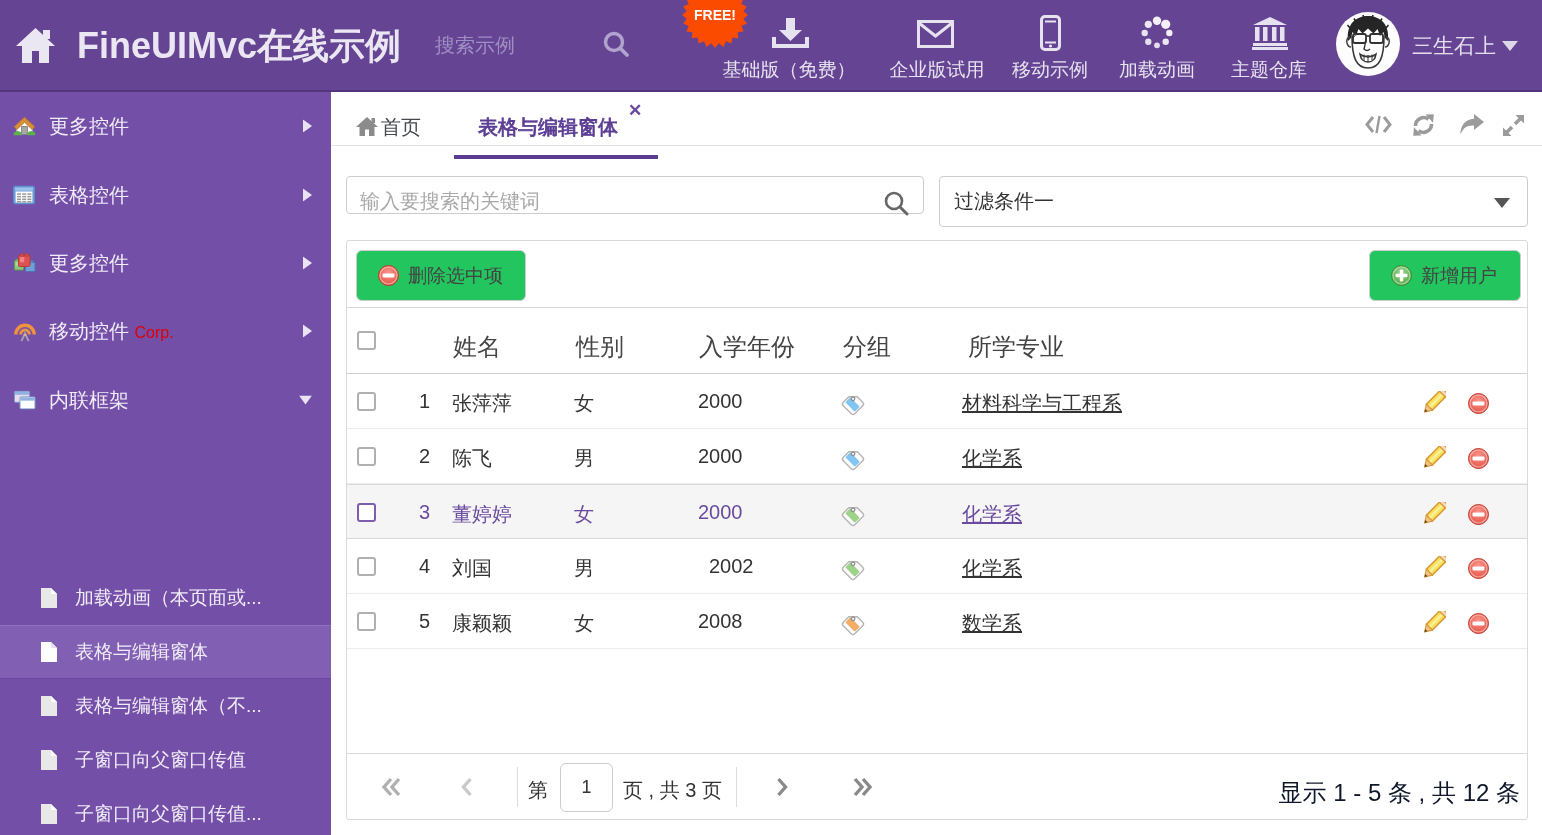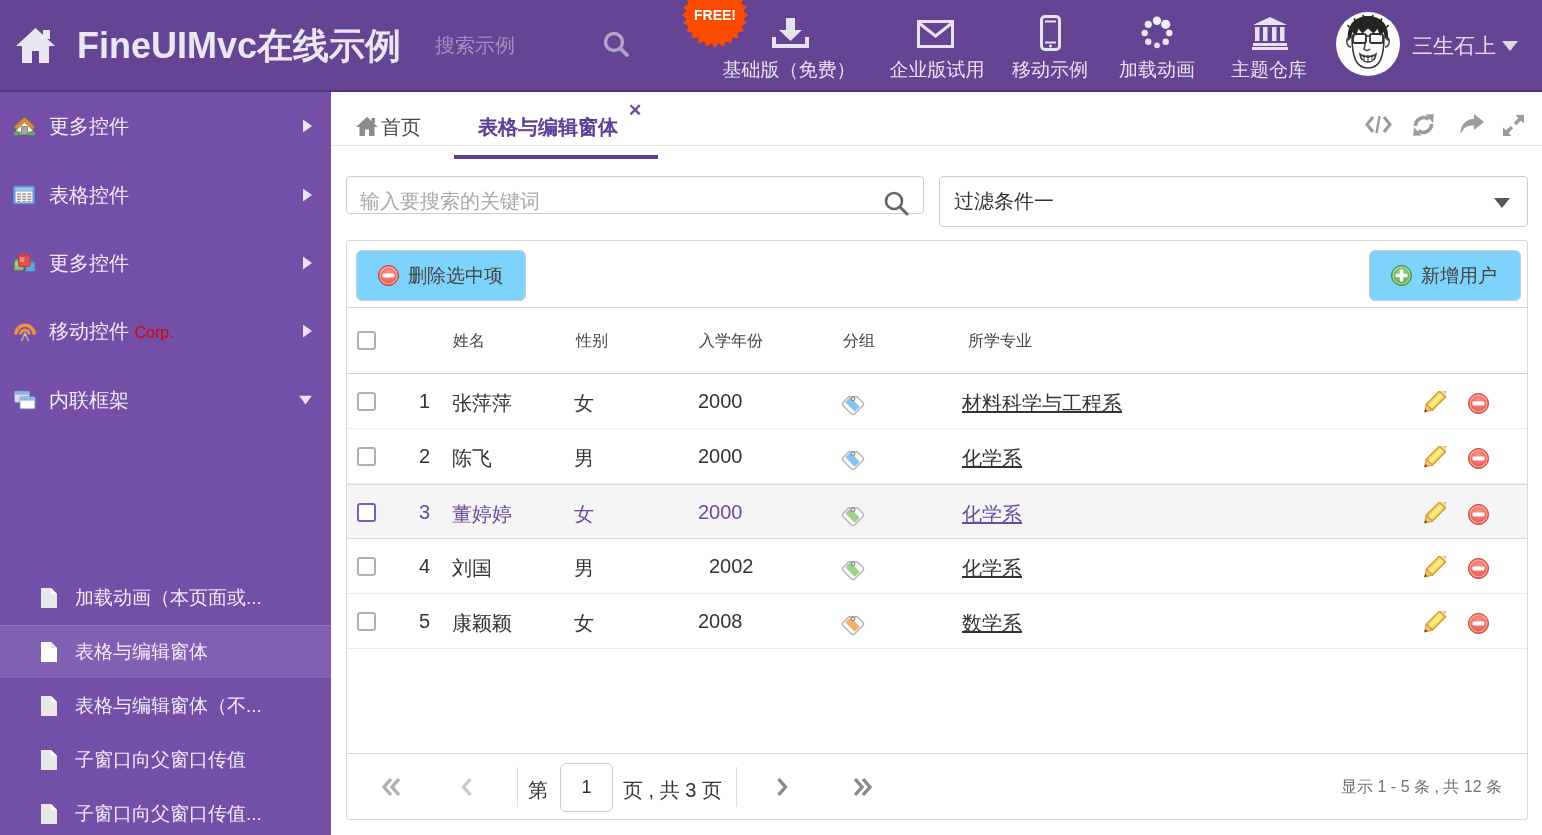--- a/index.html
+++ b/index.html
@@ -31,39 +31,39 @@
 .tabx{position:absolute;left:297px;top:8px;color:#6a4a9e;font-size:17px;font-weight:bold}
 .tbico{position:absolute;top:22px}
 
 .sin{position:absolute;left:15px;top:84px;width:578px;height:38px;border:1px solid #ccc;border-radius:4px}
 .sin .ph{position:absolute;left:13px;top:0;line-height:49px;font-size:20px;color:#a9a9a9}
 .sel2{position:absolute;left:608px;top:84px;width:589px;height:51px;border:1px solid #ccc;border-radius:4px}
 .sel2 .tx{position:absolute;left:14px;top:0;line-height:49px;font-size:20px;color:#333}
 
 .panel{position:absolute;left:15px;top:148px;width:1182px;height:580px;border:1px solid #d9d9d9;border-radius:3px}
 .ptool{position:absolute;left:0;top:0;width:1180px;height:67px;border-bottom:1px solid #d9d9d9}
-.btn{position:absolute;top:9px;height:51px;border:1px solid #ccc;border-radius:6px;background:#7dd3fc;font-size:19px;color:#444}
+.btn{position:absolute;top:9px;height:51px;border:1px solid #ccc;border-radius:6px;background:#22c55e;font-size:19px;color:#444}
 .btn .bt{position:absolute;left:51px;top:0;line-height:49px;white-space:nowrap}
 .btn svg{position:absolute;left:21px;top:14px}
-.thead{position:absolute;left:0;top:67px;width:1180px;height:66px;border-bottom:1px solid #cfcfcf;font-size:16px;color:#444}
+.thead{position:absolute;left:0;top:67px;width:1180px;height:66px;border-bottom:1px solid #cfcfcf;font-size:24px;color:#444}
 .thead span{position:absolute;top:23px}
 .row{position:absolute;left:0;width:1180px;height:55px;border-bottom:1px solid #ececec;font-size:20px;color:#333}
 .row span{position:absolute;top:16px}
 .row.sel{background:#f5f5f5;border-top:1px solid #d9d9d9;border-bottom:1px solid #d9d9d9;color:#6a4a9e}
 .row.sel a{color:#6a4a9e}
 .row a{color:#333;text-decoration:underline}
 .cb{position:absolute;left:10px;width:19px;height:19px;border:2px solid #b0b0b0;border-radius:3px;background:#fff}
 .row .cb{top:18px}
 .row.sel .cb{border-color:#7e5cb0}
 .num{left:58px;width:25px;text-align:right}
 .rowsvg{position:absolute}
 .pager{position:absolute;left:0;bottom:0;width:1180px;height:66px;border-top:1px solid #d9d9d9;font-size:20px;color:#333}
 .pager .vsep{position:absolute;top:13px;width:1px;height:40px;background:#ddd}
 .pgin{position:absolute;left:213px;top:9px;width:53px;height:49px;border:1px solid #ccc;border-radius:6px;text-align:center;line-height:47px;font-size:18px;color:#333}
-.pinfo{position:absolute;right:25px;top:23px;font-size:16px;color:#737373}
+.pinfo{position:absolute;right:7px;top:23px;font-size:24px;color:#0f172a}
 .pgt{position:absolute;top:23px}
 </style></head>
 <body>
 
 <div class="hdr">
 <svg class="abs" style="left:15px;top:27px" width="41" height="37" viewBox="0 0 41 37">
       <path d="M20.5 1 L40 19 H34 V36 H24 V24 H17 V36 H7 V19 H1 Z" fill="#ebe7f2"></path>
       <rect x="28" y="3" width="7" height="9" fill="#ebe7f2"></rect>
     </svg>
 <div class="title">FineUIMvc在线示例</div>

